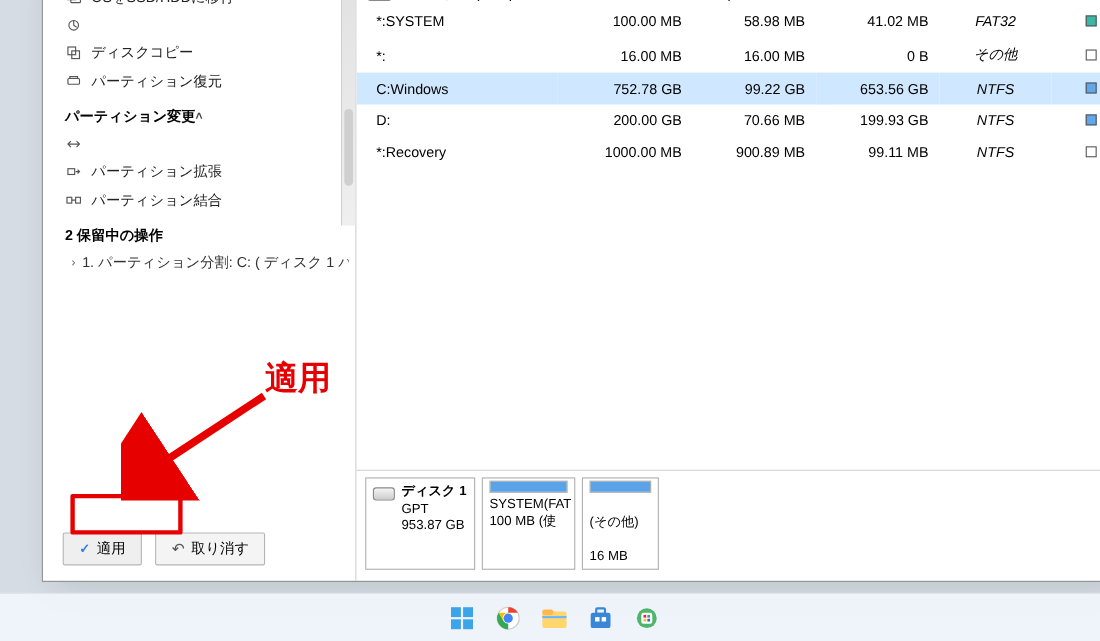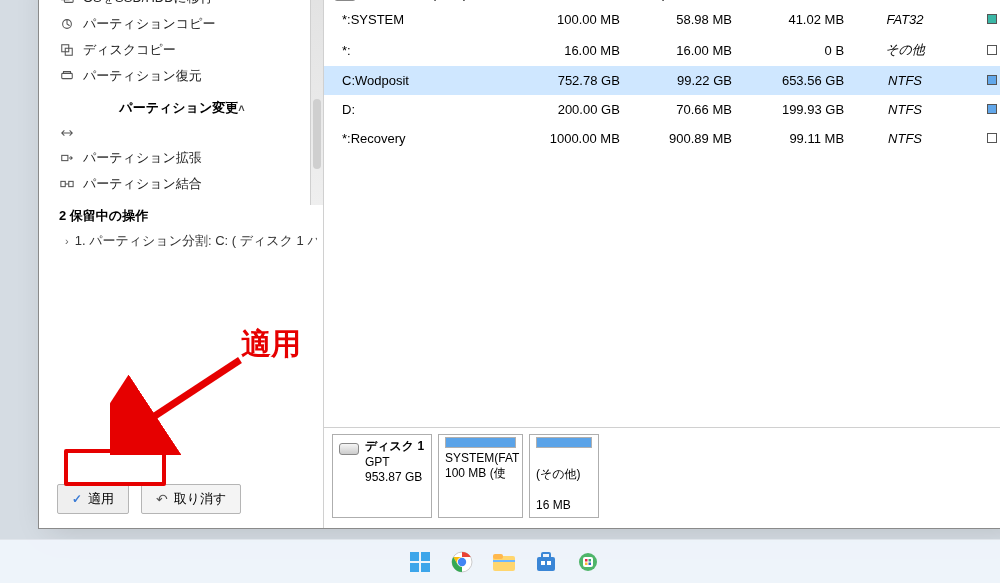--- a/index.html
+++ b/index.html
@@ -56,21 +56,21 @@
   .side-item .icon {
     width: 16px; height: 16px;
     display: inline-flex; align-items:center; justify-content:center;
     color:#555;
   }
   .side-group {
     font-weight: bold;
     font-size: 13px;
     padding: 10px 2px 4px 2px;
     display:flex;
-    justify-content:center;
+    justify-content:flex-start;
     align-items:center;
     cursor:pointer;
   }
   .chev { font-size: 11px; color:#444; margin-right:10px;}
   .pending-title {
     font-weight: bold;
     font-size: 13px;
     padding: 10px 2px 4px 2px;
   }
   .pending-item {
@@ -264,21 +264,20 @@
             </span>
     <span>OSをSSD/HDDに移行</span>
           </div>
           <div class="side-item">
             <span class="icon">
               <svg width="14" height="14" viewBox="0 0 16 16" fill="none" stroke="#555" stroke-width="1.2">
                 <circle cx="8" cy="8" r="5"></circle>
                 <path d="M8 3v5l3 2"></path>
               </svg>
             </span>
-    <span>パーティションコピー</span>
           </div>
           <div class="side-item">
             <span class="icon">
               <svg width="14" height="14" viewBox="0 0 16 16" fill="none" stroke="#555" stroke-width="1.2">
                 <rect x="2" y="2" width="8" height="8"></rect>
                 <rect x="6" y="6" width="8" height="8"></rect>
               </svg>
             </span>
     <span>ディスクコピー</span>
           </div>
@@ -369,21 +368,21 @@
             </tr>
             <tr>
     <td class="col-name">*:</td>
     <td class="col-total">16.00 MB</td>
     <td class="col-used">16.00 MB</td>
     <td class="col-free">0 B</td>
     <td class="col-fs">その他</td>
     <td class="col-sq"><span class="sq "></span></td>
             </tr>
             <tr class="sel">
-    <td class="col-name">C:Wodposit</td>
+    <td class="col-name">C:Windows</td>
     <td class="col-total">752.78 GB</td>
     <td class="col-used">99.22 GB</td>
     <td class="col-free">653.56 GB</td>
     <td class="col-fs">NTFS</td>
     <td class="col-sq"><span class="sq blue"></span></td>
             </tr>
             <tr>
     <td class="col-name">D:</td>
     <td class="col-total">200.00 GB</td>
     <td class="col-used">70.66 MB</td>

